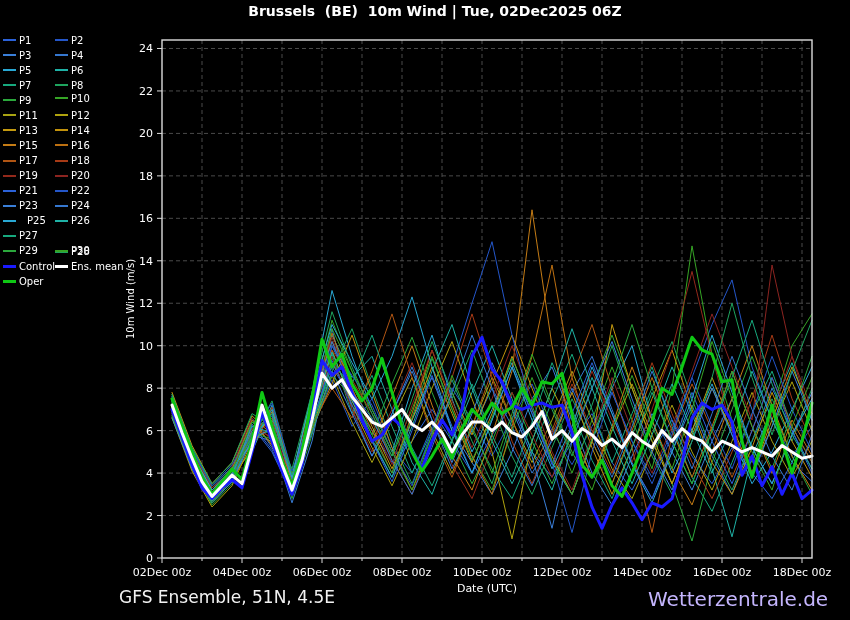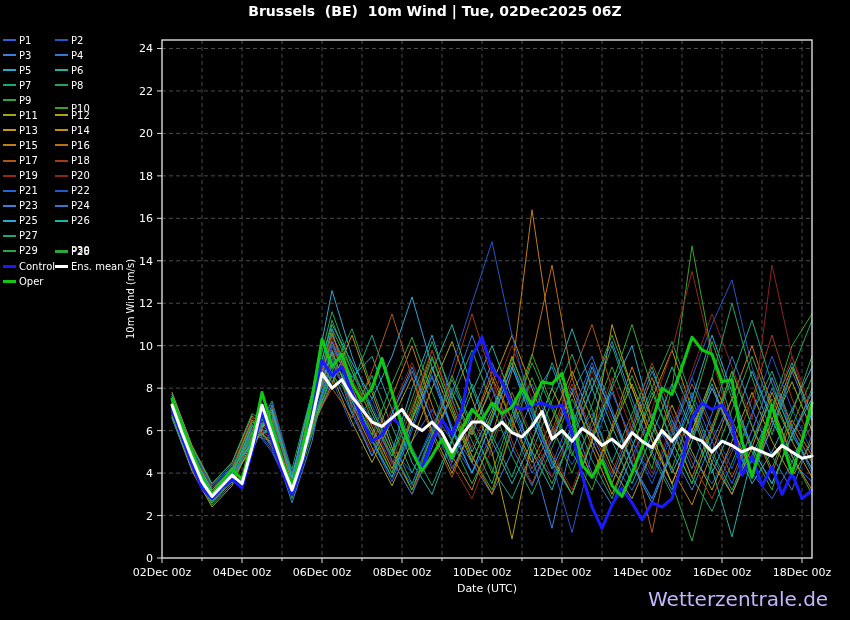--- a/index.html
+++ b/index.html
@@ -54,21 +54,21 @@
         <span class="lg-label">P7</span>
       </div>
       <div class="lg-item" style="left: 55px; top: 79.21px;">
         <span class="lg-swatch" style="background: rgb(30, 164, 94); height: 2px;"></span>
         <span class="lg-label">P8</span>
       </div>
       <div class="lg-item" style="left: 3px; top: 94.28px;">
         <span class="lg-swatch" style="background: rgb(43, 168, 60); height: 2px;"></span>
         <span class="lg-label">P9</span>
       </div>
-      <div class="lg-item" style="left: 55px; top: 102px;">
+      <div class="lg-item" style="left: 55px; top: 92px;">
         <span class="lg-swatch" style="background: rgb(54, 165, 38); height: 2px;"></span>
         <span class="lg-label">P10</span>
       </div>
       <div class="lg-item" style="left: 3px; top: 109.35px;">
         <span class="lg-swatch" style="background: rgb(168, 163, 18); height: 2px;"></span>
         <span class="lg-label">P11</span>
       </div>
       <div class="lg-item" style="left: 55px; top: 109.35px; justify-content: center;">
         <span class="lg-swatch" style="background: rgb(176, 163, 14); height: 2px;"></span>
         <span class="lg-label">P12</span>
@@ -114,21 +114,21 @@
         <span class="lg-label">P22</span>
       </div>
       <div class="lg-item" style="left: 3px; top: 199.77px;">
         <span class="lg-swatch" style="background: rgb(58, 127, 217); height: 2px;"></span>
         <span class="lg-label">P23</span>
       </div>
       <div class="lg-item" style="left: 55px; top: 199.77px;">
         <span class="lg-swatch" style="background: rgb(53, 119, 207); height: 2px;"></span>
         <span class="lg-label">P24</span>
       </div>
-      <div class="lg-item" style="left: 3px; top: 214.84px;">
+      <div class="lg-item" style="left: 3px; top: 214.84px; gap: 8px;">
         <span class="lg-swatch" style="background: rgb(41, 168, 212); height: 2px;"></span>
         <span class="lg-label">P25</span>
       </div>
       <div class="lg-item" style="left: 55px; top: 214.84px;">
         <span class="lg-swatch" style="background: rgb(31, 178, 166); height: 2px;"></span>
         <span class="lg-label">P26</span>
       </div>
       <div class="lg-item" style="left: 3px; top: 229.91px;">
         <span class="lg-swatch" style="background: rgb(23, 169, 126); height: 2px;"></span>
         <span class="lg-label">P27</span>
@@ -275,14 +275,15 @@
         <line x1="157" y1="133.40983606557376" x2="162" y2="133.40983606557376" stroke="#dcdcdc" stroke-width="1"></line>
         <text x="153" y="137.40983606557376" fill="#ffffff" font-size="11px" text-anchor="end" font-family="&quot;DejaVu Sans&quot;,&quot;Liberation Sans&quot;,sans-serif">20</text>
         <line x1="157" y1="90.95081967213116" x2="162" y2="90.95081967213116" stroke="#dcdcdc" stroke-width="1"></line>
         <text x="153" y="94.95081967213116" fill="#ffffff" font-size="11px" text-anchor="end" font-family="&quot;DejaVu Sans&quot;,&quot;Liberation Sans&quot;,sans-serif">22</text>
         <line x1="157" y1="48.49180327868851" x2="162" y2="48.49180327868851" stroke="#dcdcdc" stroke-width="1"></line>
         <text x="153" y="52.49180327868851" fill="#ffffff" font-size="11px" text-anchor="end" font-family="&quot;DejaVu Sans&quot;,&quot;Liberation Sans&quot;,sans-serif">24</text>
       </g>
     </svg>
   <div id="ylabel">10m Wind (m/s)</div>
   <div id="xlabel">Date (UTC)</div>
+  <div id="footer-left">GFS Ensemble, 51N, 4.5E</div>
   <div id="footer-right">Wetterzentrale.de</div>
 </div>
 
 </body></html>

